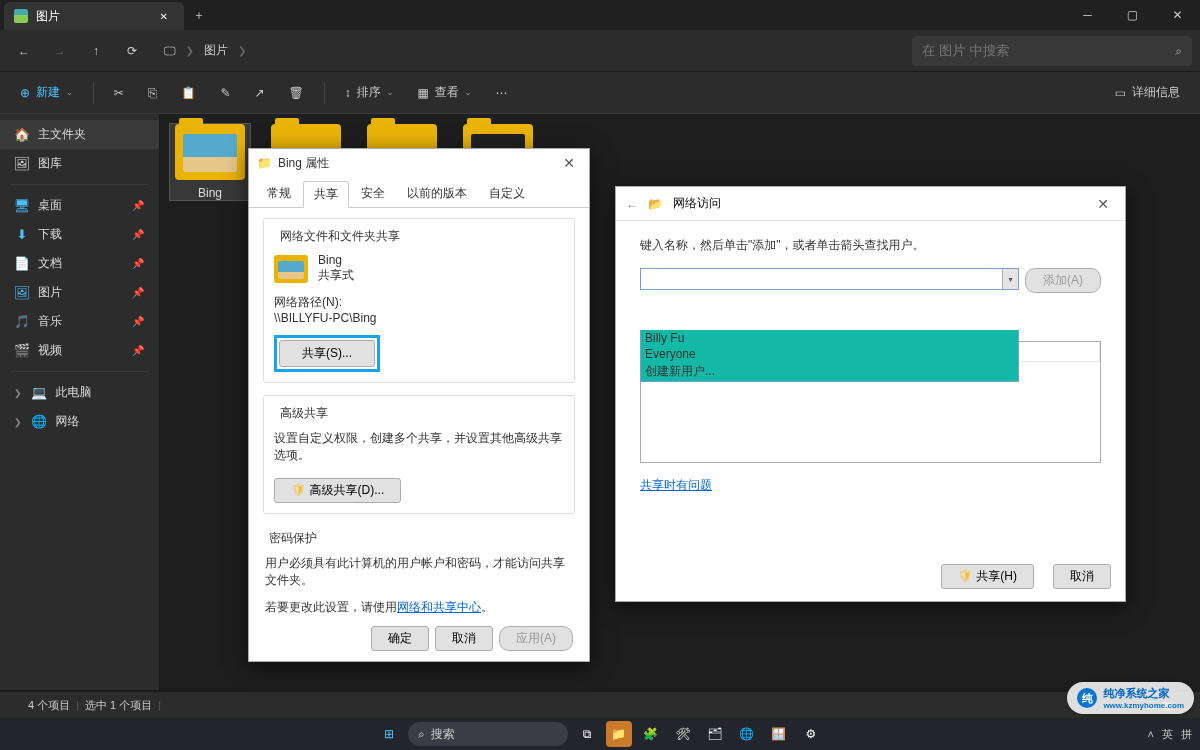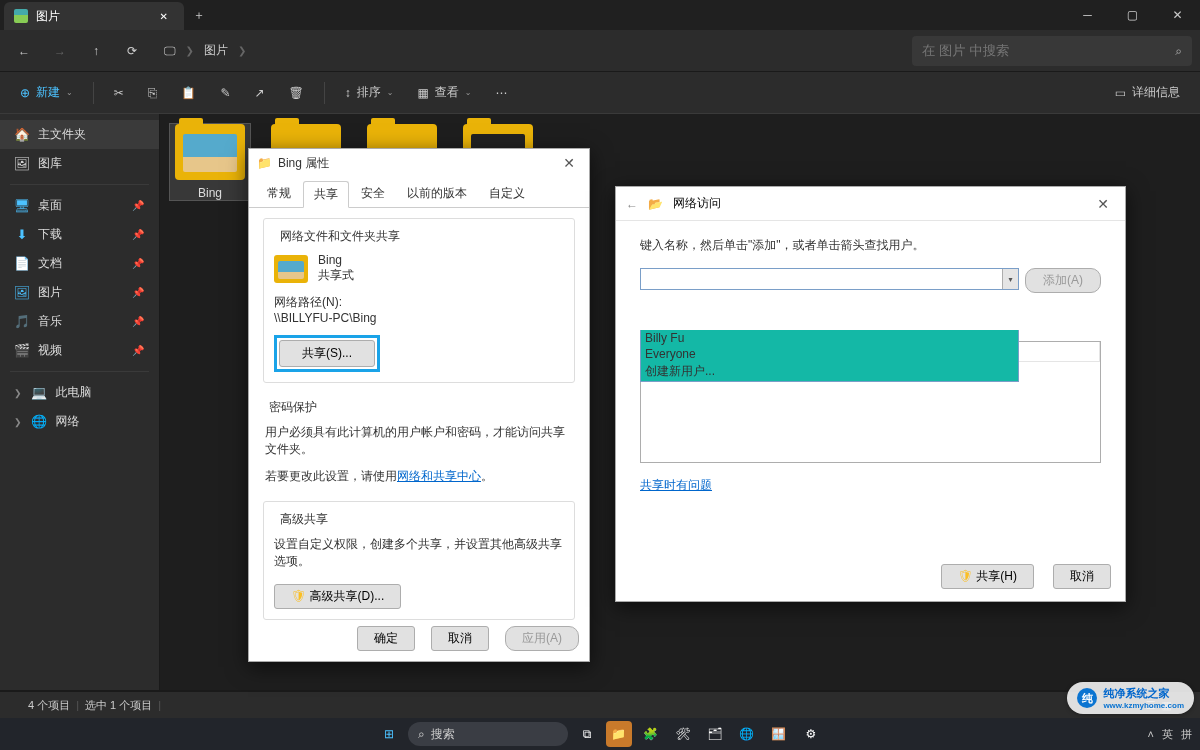--- a/index.html
+++ b/index.html
@@ -68,21 +68,21 @@
 .props-body { padding: 10px 14px; color: #333; }
 .fieldset { border: 1px solid #ddd; border-radius: 3px; padding: 10px; margin-bottom: 12px; }
 .fieldset .legend { margin: -18px 0 8px 2px; background: #fff; padding: 0 4px; display: inline-block; color: #333; }
 .folder-mini { width: 34px; height: 28px; background: #eab308; border-radius: 3px; position: relative; }
 .folder-mini::after { content: ""; position: absolute; inset: 6px 4px 4px 4px; background: linear-gradient(#5ac 60%, #e7c68a 60%); border-radius: 2px; }
 .winbtn-std { padding: 3px 16px; border: 1px solid #adadad; background: #e1e1e1; border-radius: 3px; cursor: pointer; font-size: 12px; }
 .winbtn-std:disabled { color: #999; border-radius: 10px; }
 .highlight-btn { border: 3px solid #1aa3e8; padding: 2px; display: inline-block; }
 .highlight-btn .winbtn-std { padding: 4px 22px; }
 .link { color: #0066cc; text-decoration: underline; cursor: pointer; }
-.props-footer { position: absolute; bottom: 10px; right: 10px; display: flex; gap: 16px; }
+.props-footer { position: absolute; bottom: 10px; right: 16px; display: flex; gap: 6px; }
 
 
 .share { position: absolute; left: 615px; top: 186px; width: 511px; height: 416px; background: #fff; color: #000; border: 1px solid #aaa; box-shadow: 0 5px 20px rgba(0,0,0,0.6); }
 .share-hdr { height: 34px; display: flex; align-items: center; padding: 0 10px; gap: 10px; border-bottom: 1px solid #e5e5e5; }
 .share-hdr .close-x { margin-left: auto; font-size: 14px; cursor: pointer; color: #555; padding: 0 6px; }
 .share-body { padding: 16px 24px; color: #333; }
 .combo-wrap { position: relative; margin-top: 14px; display: flex; gap: 6px; }
 .combo { flex: 1; height: 22px; border: 1px solid #7a9ec8; display: flex; align-items: center; }
 .combo input { flex: 1; border: none; outline: none; padding: 0 4px; height: 100%; font-size: 12px; }
 .combo .drop { width: 16px; height: 100%; background: #e5e5e5; border-left: 1px solid #adadad; display: flex; align-items: center; justify-content: center; font-size: 8px; color: #555; cursor: pointer; }
@@ -282,34 +282,34 @@
           <div>Bing</div>
           <div>共享式</div>
         </div>
       </div>
       <div>网络路径(N):</div>
       <div style="margin-bottom:10px">\\BILLYFU-PC\Bing</div>
       <span class="highlight-btn">
         <button class="winbtn-std">共享(S)...</button>
       </span>
     </div>
-    <div class="fieldset" style="border:none;padding:4px 2px">
-      <div class="legend" style="margin:0 0 8px 0">密码保护</div>
-      <div style="margin-bottom:10px">用户必须具有此计算机的用户帐户和密码，才能访问共享文件夹。</div>
-      <div>
-        <span>若要更改此设置，请使用</span><span class="link">网络和共享中心</span>。
-      </div>
-    </div>
     <div class="fieldset">
       <div class="legend">高级共享</div>
       <div style="margin-bottom:14px">设置自定义权限，创建多个共享，并设置其他高级共享选项。</div>
       <button class="winbtn-std">
         <span class="shield">🛡</span>
         <span>高级共享(D)...</span>
       </button>
+    </div>
+    <div class="fieldset" style="border:none;padding:4px 2px">
+      <div class="legend" style="margin:0 0 8px 0">密码保护</div>
+      <div style="margin-bottom:10px">用户必须具有此计算机的用户帐户和密码，才能访问共享文件夹。</div>
+      <div>
+        <span>若要更改此设置，请使用</span><span class="link">网络和共享中心</span>。
+      </div>
     </div>
   </div>
   <div class="props-footer">
     <button class="winbtn-std">确定</button>
     <button class="winbtn-std">取消</button>
     <button class="winbtn-std" disabled="">应用(A)</button>
   </div>
 </div>
 
 <div class="share">

